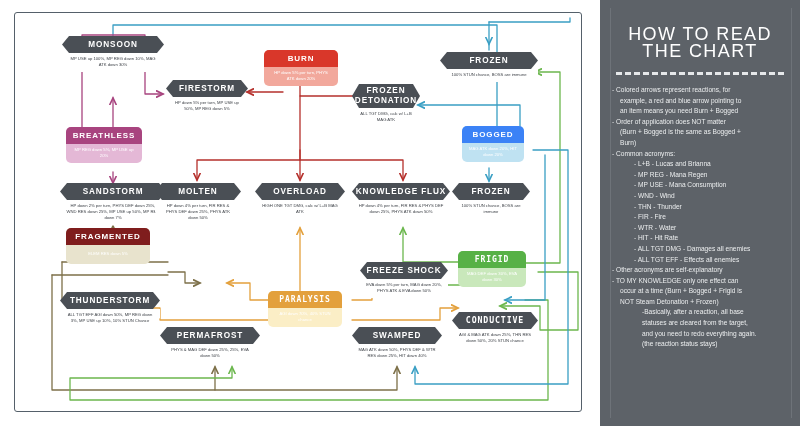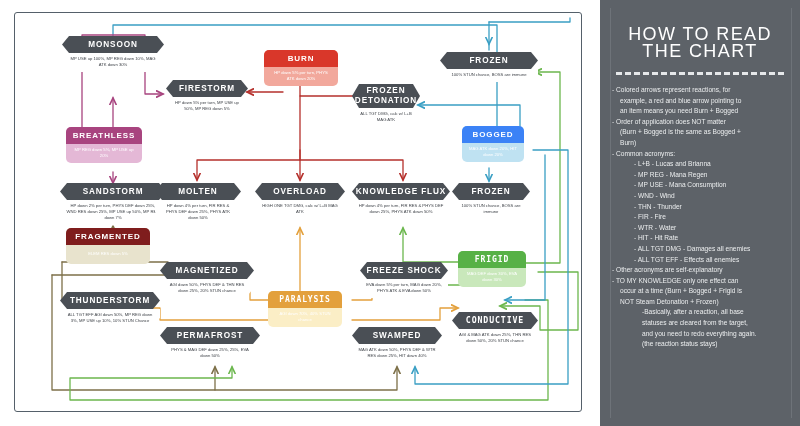--- a/index.html
+++ b/index.html
@@ -213,24 +213,20 @@
     <div class="node rr" style="left:66px;top:228px;width:84px;background:#e8e3cd;">
       <div class="hdr" style="background:#7f1d1d;">FRAGMENTED</div>
       <div class="bdy" style="color:#ffffff;padding:6px 6px 7px;">ELEM RES down 5%</div>
     </div>
 
     <div class="node rr" style="left:458px;top:251px;width:68px;background:#c9e8bb;">
       <div class="hdr t-mono" style="background:#57b146;">FRIGID</div>
       <div class="bdy" style="color:#ffffff;">MAG DEF down 30%, EVA down 30%</div>
     </div>
 
-    <div class="node hex" style="left:160px;top:262px;width:94px;">
-      <div class="hdr">MAGNETIZED</div>
-      <div class="bdy">AGI down 50%, PHYS DEF &amp; THN RES down 25%, 20% STUN chance</div>
-    </div>
 
     <div class="node hex" style="left:360px;top:262px;width:88px;">
       <div class="hdr">FREEZE SHOCK</div>
       <div class="bdy">EVA down 5% per turn, MAG down 20%, PHYS ATK &amp; EVA down 50%</div>
     </div>
 
     <div class="node hex" style="left:60px;top:292px;width:100px;">
       <div class="hdr">THUNDERSTORM</div>
       <div class="bdy">ALL TGT EFF AGI down 50%, MP REG down 3%, MP USE up 10%, 10% STUN Chance</div>
     </div>

